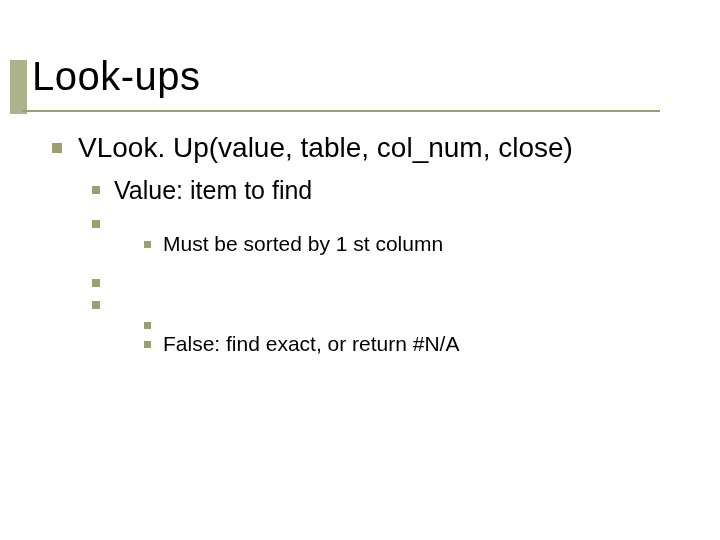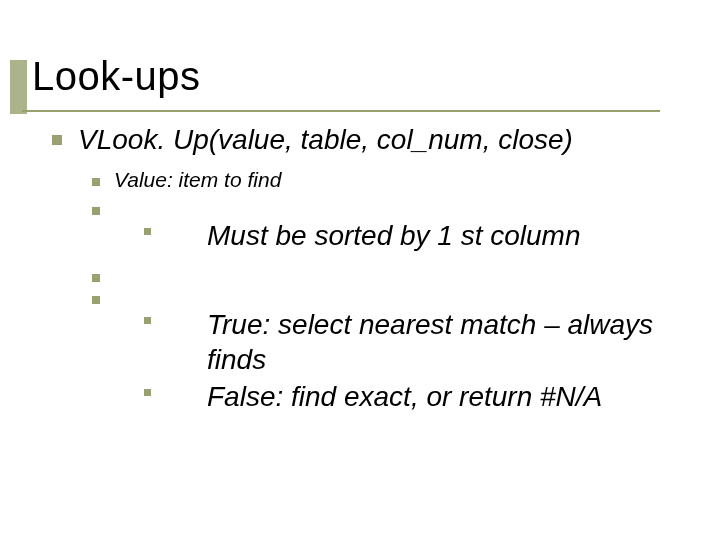--- a/index.html
+++ b/index.html
@@ -39,23 +39,22 @@
   .underline {
     position: absolute;
     left: 22px;
     top: 110px;
     width: 638px;
     border-top: 2px solid #99a06f;
   }
   .content {
     position: absolute;
     left: 52px;
-    top: 122px;
+    top: 130px;
     width: 620px;
-    font-style: italic;
   }
   .bullet {
     display: flex;
     align-items: flex-start;
   }
   .sq {
     width: 10px;
     height: 10px;
     background: #9aa06f;
     flex: 0 0 auto;
@@ -75,30 +74,29 @@
     margin-right: 12px;
   }
   .l1-text {
     font-size: 28px;
     line-height: 1.25;
   }
   .l2 {
     margin-left: 40px;
   }
   .l2-text {
-    font-size: 21px;
+    font-size: 25px;
     line-height: 1.25;
   }
   .l3 {
     margin-left: 92px;
   }
   .l3-text {
-    font-size: 28px;
+    font-size: 21px;
     line-height: 1.25;
-    margin-left: 44px;
   }
   .gap-l1 { margin-bottom: 10px; }
   .gap-l2 { margin-bottom: 3px; }
   .gap-block { margin-bottom: 10px; }
   .gap-l3 { margin-bottom: 2px; }
 </style>
 </head>
 <body>
 
 <div class="slide">
@@ -135,21 +133,20 @@
     <div class="bullet l2 gap-l2">
       <div class="sq sm"></div>
     </div>
 
     <div class="bullet l2 gap-l2">
       <div class="sq sm"></div>
     </div>
 
     <div class="bullet l3 gap-l3">
       <div class="sq xs"></div>
-      <div class="l3-text">True: select nearest match – always finds</div>
     </div>
 
     <div class="bullet l3">
       <div class="sq xs"></div>
       <div class="l3-text">False: find exact, or return #N/A</div>
     </div>
 
   </div>
 </div>
 

